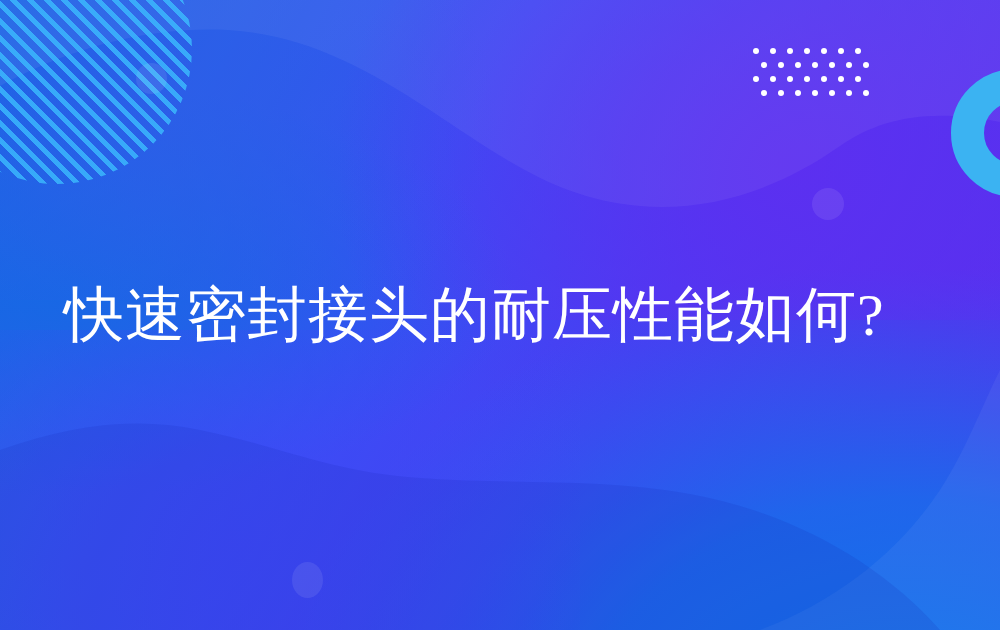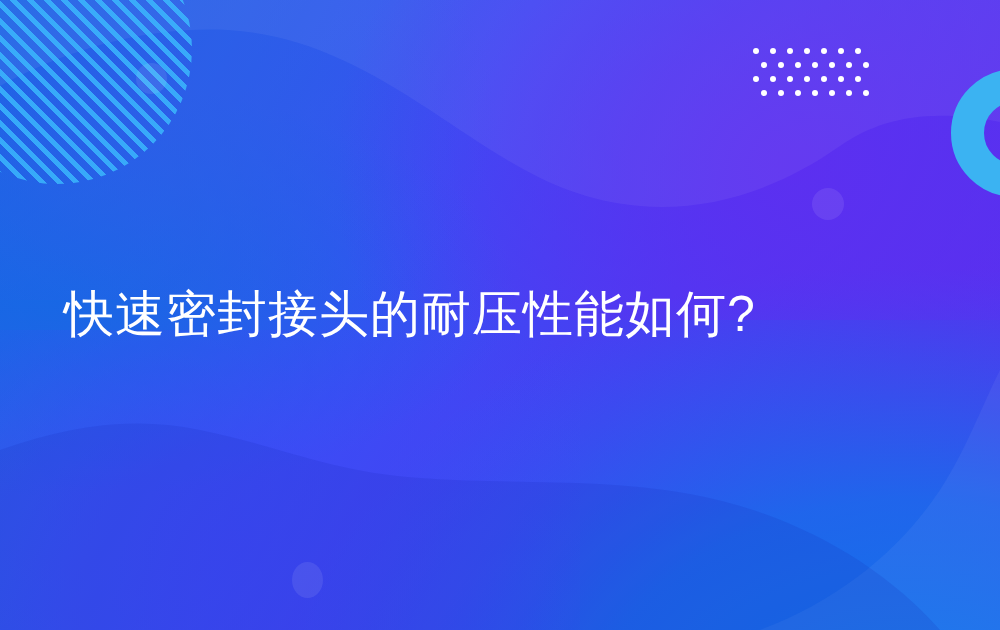--- a/index.html
+++ b/index.html
@@ -152,26 +152,26 @@
     width: 1000px;
     height: 630px;
     display: flex;
     align-items: center;
     justify-content: flex-start;
     padding-left: 64px;
     box-sizing: border-box;
   }
   #headline-text {
     color: #ffffff;
-    font-size: 50px;
+    font-size: 60px;
     line-height: 1.15;
     letter-spacing: 1px;
     font-weight: 400;
     white-space: nowrap;
-    font-family: Liberation Sans, sans-serif;
+    font-family: Liberation Serif, serif;
   }
 </style>
 </head>
 <body>
 
 <div id="banner">
 
   <div class="glow" id="glow-bottom-right"></div>
   <div class="glow" id="glow-left"></div>
   <div class="glow" id="glow-top-left"></div>

